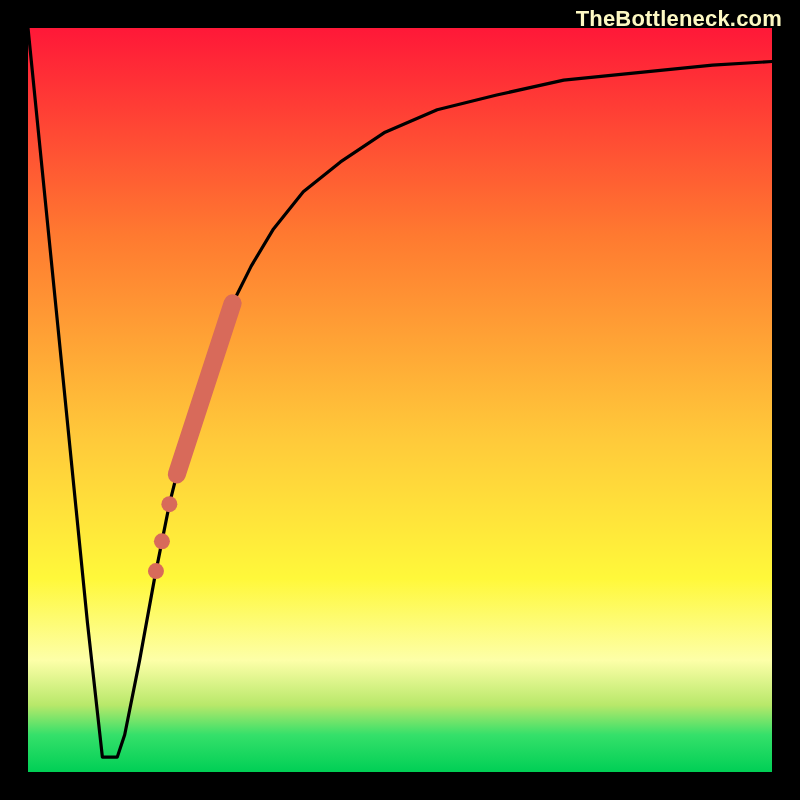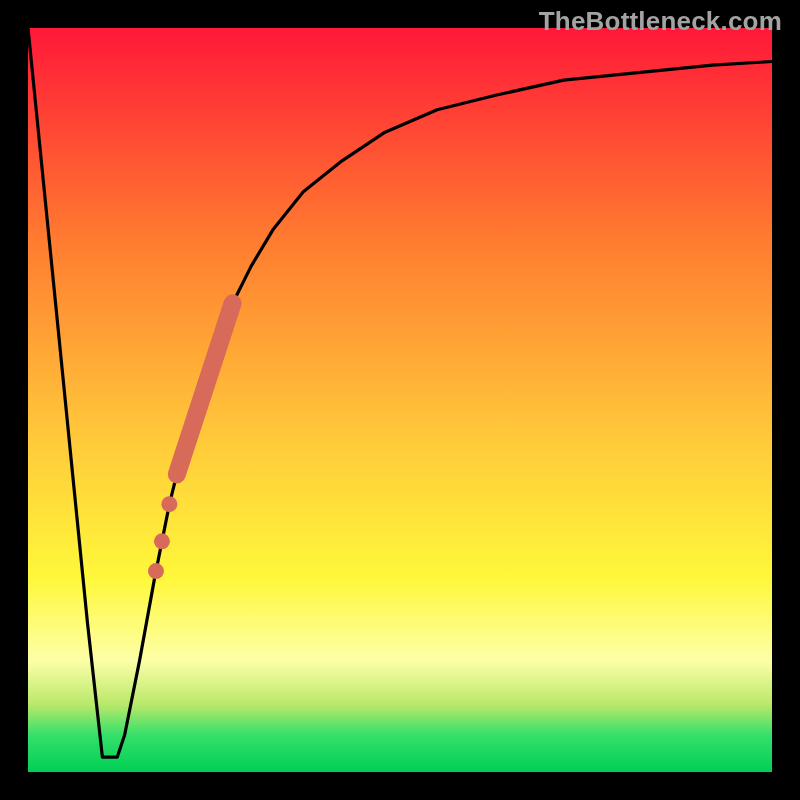--- a/index.html
+++ b/index.html
@@ -8,23 +8,23 @@
     width: 800px;
     height: 800px;
     overflow: hidden;
     background: #000;
   }
   .attribution {
     position: absolute;
     top: 6px;
     right: 18px;
     font-family: Arial, Helvetica, sans-serif;
-    font-size: 26px;
+    font-size: 22px;
     font-weight: 600;
-    color: #a3a3a3;
+    color: #fef9c3;
     letter-spacing: 0.2px;
     z-index: 10;
   }
   .frame {
     position: absolute;
     left: 0;
     top: 0;
     width: 800px;
     height: 800px;
     background: #000;

